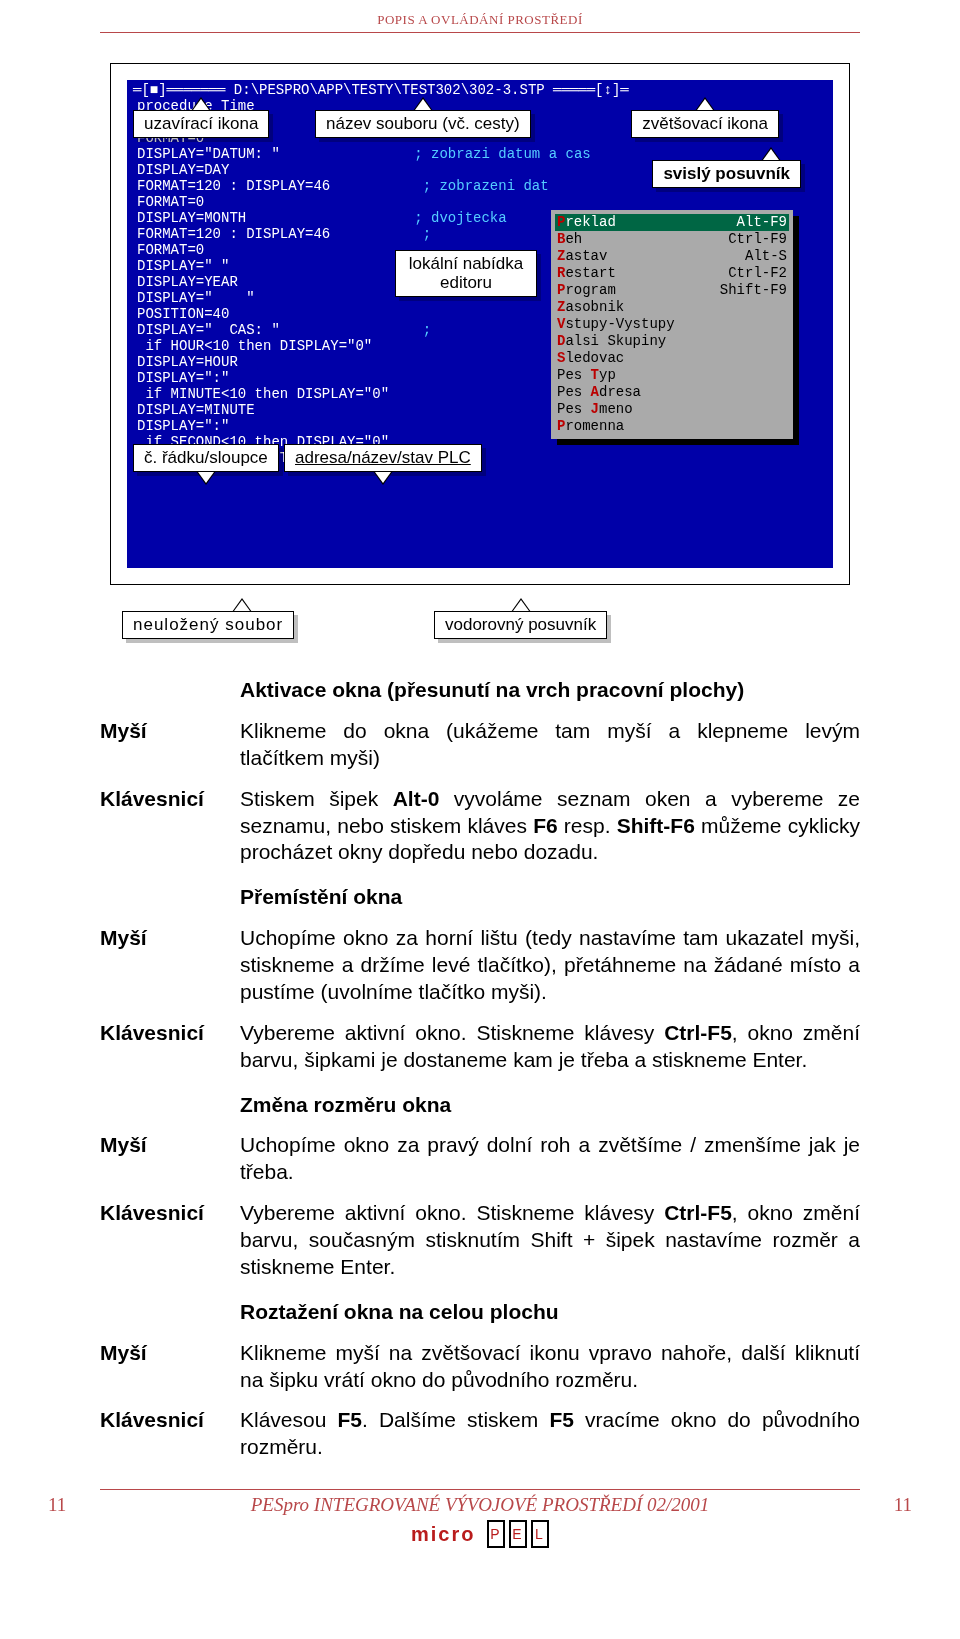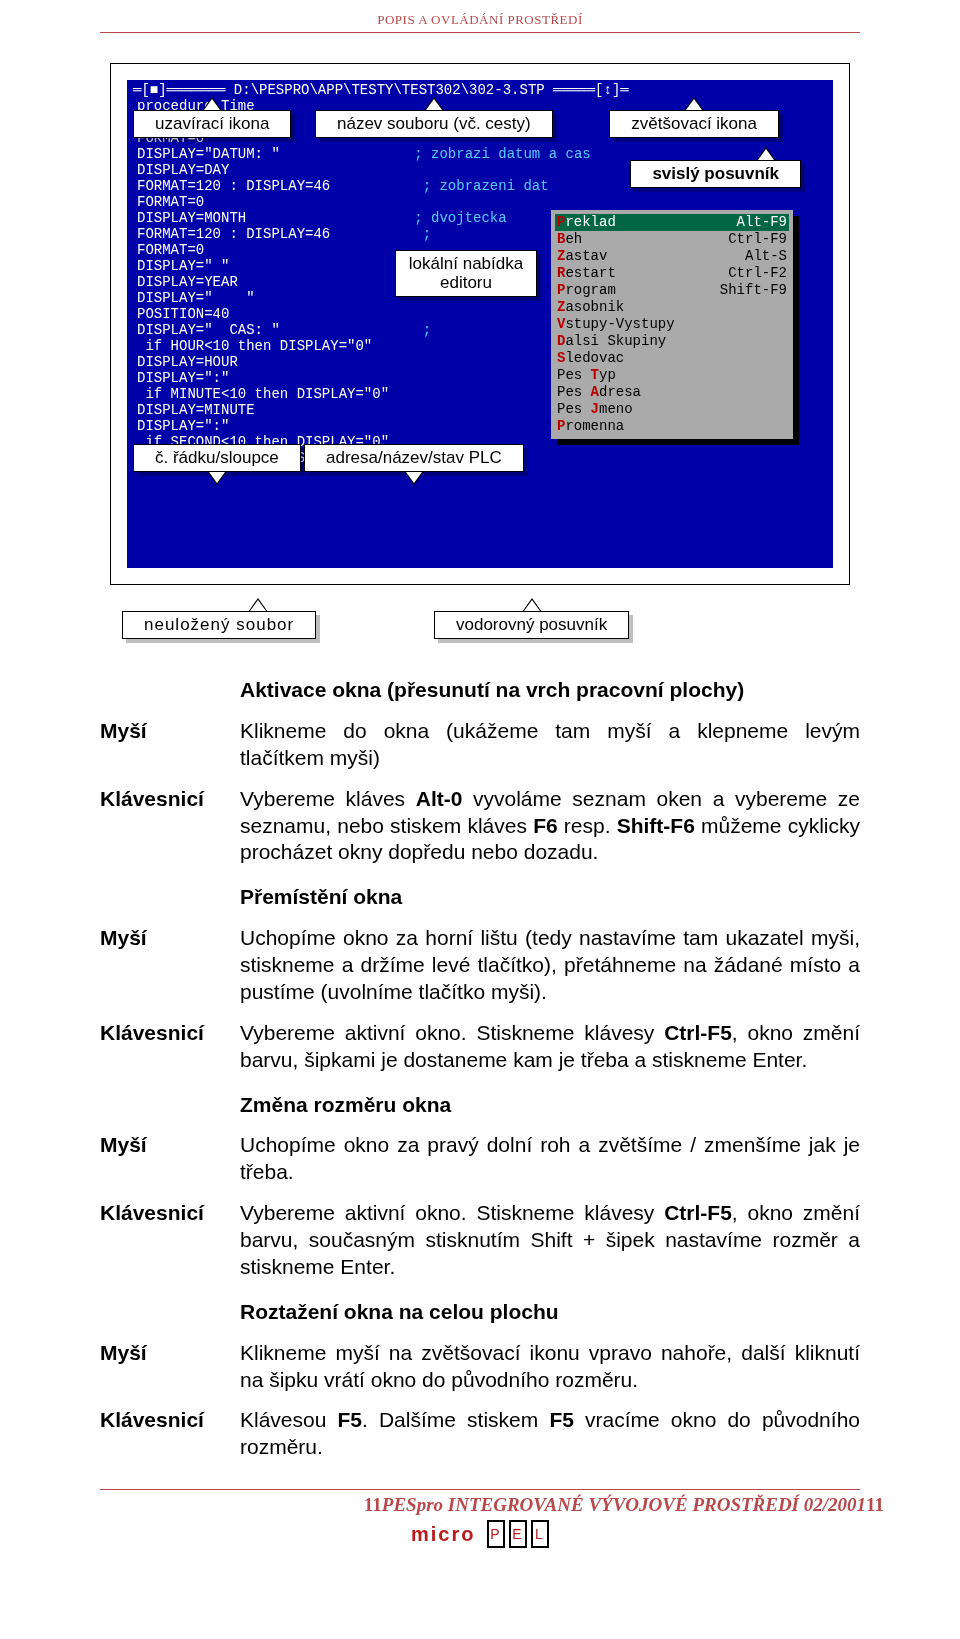--- a/index.html
+++ b/index.html
@@ -71,21 +71,21 @@
   .popup .row { display:flex; justify-content:space-between; white-space:pre;}
   .popup .row .hot { color:#b00; font-weight:bold;}
   .popup .sel { background:#064; color:#fff; padding:0 2px; margin:0 -2px;}
   
   .callout {
     position: absolute;
     background: #fff;
     border: 1.5px solid #000;
     font-family: Arial, sans-serif;
     font-size: 17px;
-    padding: 3px 21px;
+    padding: 3px 10px;
     box-shadow: 4px 4px 0 rgba(0,0,0,0.25);
     text-align: center;
     white-space: nowrap;
   }
   .callout .pointer {
     position: absolute;
     width: 0; height: 0;
     border-left: 10px solid transparent;
     border-right: 10px solid transparent;
   }
@@ -130,23 +130,22 @@
   .body-text .content strong { font-weight: bold; }
 
   
   .page-footer {
     margin-top: 28px;
     color: #b8484a;
     font-family: "Times New Roman", serif;
   }
   .page-footer .hr { border-top: 1.5px solid #b8484a; margin: 0 100px 4px 100px; }
   .page-footer .line {
-    display:flex; justify-content:flex-end; margin: 0 76px;
+    display:flex; justify-content:space-between; margin: 0 48px;
     font-size: 19px;
-    font-weight: bold;
   }
   .logo {
     text-align:center; margin-top:4px;
     font-family: Arial, sans-serif;
     font-weight: bold; letter-spacing: 2px; color:#b91c1c; font-size: 20px;
   }
   .logo .px { display:inline-block; vertical-align:middle;}
   .logo .pel {
     display:inline-flex; gap:4px; margin-left:4px; vertical-align:middle;
   }
@@ -220,21 +219,21 @@
     <div class="pointer ptr-up" style="left:80%;"></div>
     <span>svislý posuvník</span>
   </div>
   <div class="callout" style="left:284px; top:186px; line-height:1.1; padding:4px 10px;">
     <span style="display:block; white-space:normal; width:120px;">lokální nabídka editoru</span>
   </div>
   <div class="callout" style="left:22px; top:380px;">
     <div class="pointer ptr-down"></div>
     <span>č. řádku/sloupce</span>
   </div>
-  <div class="callout" style="left:193px; top:380px;">
+  <div class="callout" style="left:173px; top:380px;text-decoration:underline;">
     <div class="pointer ptr-down"></div>
     <span>adresa/název/stav PLC</span>
   </div>
 </div>
 
 <div class="below">
   <div class="callout" style="left:12px;">
     <div class="pointer ptr-up" style="left:70%;"></div>
     <span style="letter-spacing:1px;">neuložený soubor</span>
   </div>
@@ -252,21 +251,21 @@
         <span class="section">Aktivace okna (přesunutí na vrch pracovní plochy)</span>
       </div>
   </div>
   <div class="row">
     <div class="label">Myší</div>
     <div class="content">Klikneme do okna (ukážeme tam myší a klepneme levým tlačítkem myši)</div>
   </div>
   <div class="row">
     <div class="label">Klávesnicí</div>
     <div class="content">
-      <span>Vybereme kláves </span><strong>Alt-0</strong><span> vyvoláme seznam oken a vybereme ze seznamu, nebo stiskem kláves </span><strong>F6</strong><span> resp. </span><strong>Shift-F6</strong><span> můžeme cyklicky procházet okny dopředu nebo dozadu.</span>
+      <span>Stiskem šipek </span><strong>Alt-0</strong><span> vyvoláme seznam oken a vybereme ze seznamu, nebo stiskem kláves </span><strong>F6</strong><span> resp. </span><strong>Shift-F6</strong><span> můžeme cyklicky procházet okny dopředu nebo dozadu.</span>
     </div>
   </div>
 
   <div class="row">
     <div class="label"></div>
     <div class="content">
         <span class="section">Přemístění okna</span>
       </div>
   </div>
   <div class="row">

